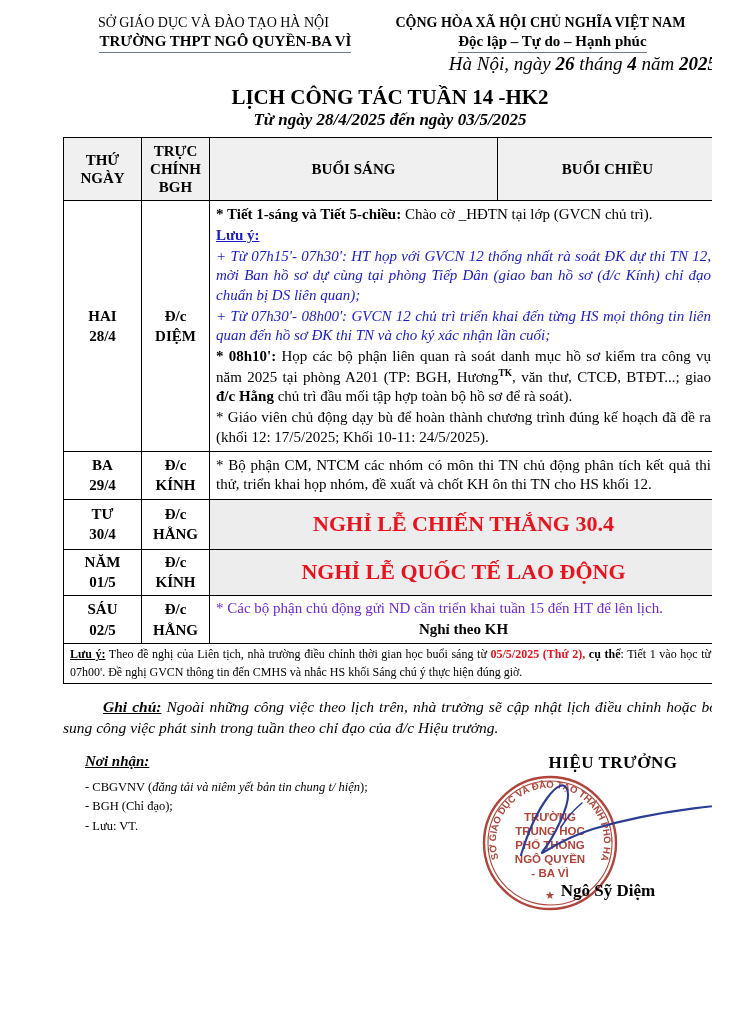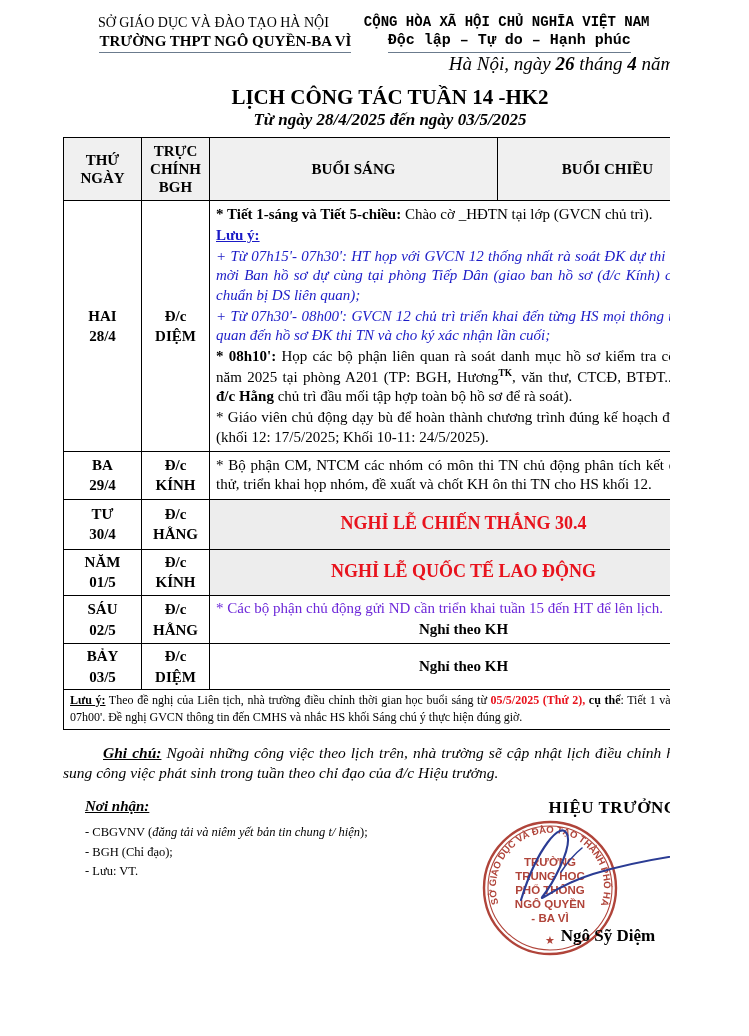--- a/index.html
+++ b/index.html
@@ -1,42 +1,42 @@
 <!DOCTYPE html>
 <html><head>
 <meta charset="utf-8">
 <style>
   html,body{margin:0;padding:0;}
   body{width:749px;height:1036px;background:#ffffff;font-family:"Liberation Serif","DejaVu Serif",serif;color:#000;}
-  .page{position:relative;width:670px;height:1036px;overflow:hidden;}
+  .page{position:relative;width:670px;height:1036px;overflow:hidden;padding-left:42px;}
   .content{position:absolute;left:63px;top:14px;width:654px;}
 
   
   .doc-header{display:flex;width:100%;}
   .org-block{width:46%;text-align:center;line-height:1.25;}
-  .national-block{width:54%;line-height:1.25;font-family:Liberation Mono, monospace;}
+  .national-block{width:54%;text-align:center;line-height:1.25;}
   .h-l1{font-size:14px;}
   .h-l1b{font-size:14px;font-weight:bold;}
   .h-l2{font-size:15px;font-weight:bold;}
   .underlined{display:inline-block;border-bottom:1.5px solid #6b7b8d;padding-bottom:2px;margin-left:24px;}
   .date-line{margin-top:0;width:60%;margin-left:40%;text-align:right;font-style:italic;font-size:19px;}
 
   .page-title{margin-top:10px;text-align:center;font-size:21px;font-weight:bold;}
   .page-subtitle{text-align:center;font-size:17px;font-weight:bold;font-style:italic;}
 
   
   table.schedule{border-collapse:collapse;table-layout:fixed;width:654px;margin-top:7px;}
   table.schedule th, table.schedule td{border:1.6px solid #000;vertical-align:middle;padding:2px 6px;}
   table.schedule th{background:#f0f0f0;font-size:15px;font-weight:bold;text-align:center;white-space:pre-line;line-height:1.2;padding:4px 2px;}
   td.day-cell,td.duty-cell{font-weight:bold;font-size:15px;text-align:center;white-space:pre-line;line-height:1.35;}
   td.content-cell{font-size:15px;line-height:1.3;padding:3px 7px;}
   td.content-cell.gray{background:#ededed;}
   .para{margin:1.5px 0;text-align:justify;}
   .para.center{text-align:center;}
-  .para.holiday{font-size:18px;line-height:1.2;}
+  .para.holiday{font-size:22px;line-height:1.2;}
   td.note-cell{font-size:12px;line-height:1.45;padding:4px 8px;text-align:justify;}
 
   
   .s-b{font-weight:bold;}
   .s-i{font-style:italic;}
   .s-u{text-decoration:underline;}
   .s-r{color:#e8131d;font-weight:bold;}
   .s-bl{color:#6d28d9;}
   .s-bli{color:#1a1ac6;font-style:italic;}
   .s-blbu{color:#1a1ac6;font-weight:bold;text-decoration:underline;}
@@ -141,29 +141,20 @@
           <tr style="height: 44px;">
             <td class="day-cell">SÁU
 02/5</td>
             <td class="duty-cell">Đ/c
 HẰNG</td>
             <td class="content-cell" colspan="2">
               <div class="para"><span class="s-bl">* Các bộ phận chủ động gửi ND cần triển khai tuần 15 đến HT để lên lịch.</span></div>
               <div class="para center"><span class="s-b">Nghỉ theo KH</span></div>
             </td>
           </tr>
-          <tr style="height: 42px;">
-            <td class="day-cell">BẢY
-03/5</td>
-            <td class="duty-cell">Đ/c
-DIỆM</td>
-            <td class="content-cell" colspan="2">
-              <div class="para center"><span class="s-b">Nghỉ theo KH</span></div>
-            </td>
-          </tr>
           <tr>
             <td colspan="4" class="note-cell"><span class="s-b s-u">Lưu ý:</span><span> Theo đề nghị của Liên tịch, nhà trường điều chỉnh thời gian học buổi sáng từ </span><span class="s-r">05/5/2025 (Thứ 2),</span><span> </span><span class="s-b">cụ thể</span><span>: Tiết 1 vào học từ 07h00'. Đề nghị GVCN thông tin đến CMHS và nhắc HS khối Sáng chú ý thực hiện đúng giờ.</span></td>
           </tr>
         </tbody>
     </table>
 
     <div class="ghi-chu"><span class="s-b s-u">Ghi chú:</span><span> Ngoài những công việc theo lịch trên, nhà trường sẽ cập nhật lịch điều chỉnh hoặc bổ sung công việc phát sinh trong tuần theo chỉ đạo của đ/c Hiệu trưởng.</span></div>
 
     <div class="bottom">
       <div class="noi-nhan">

